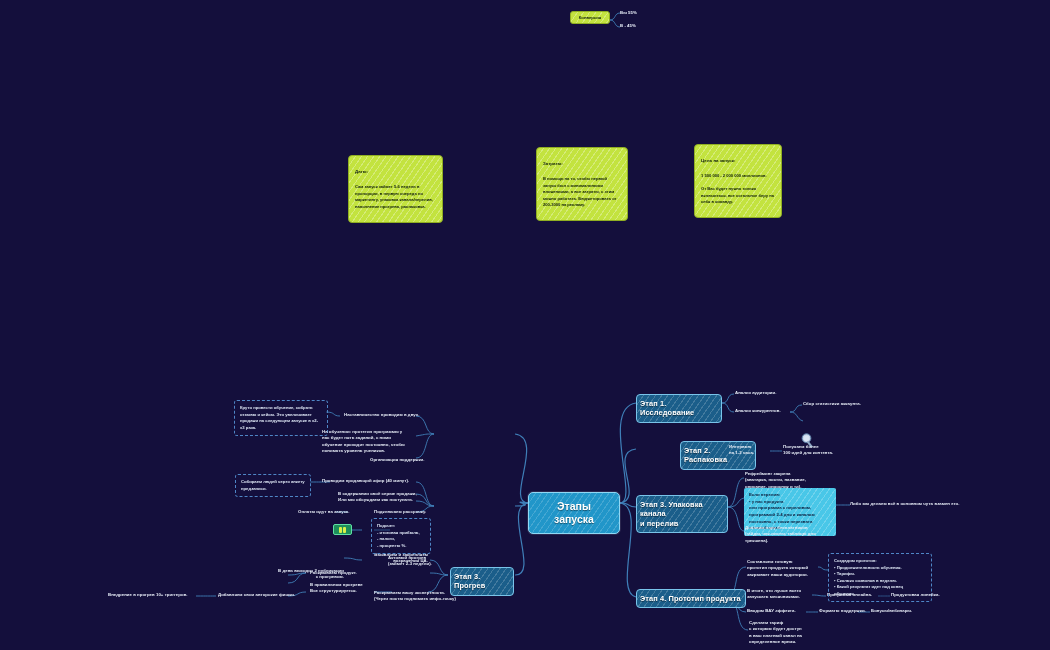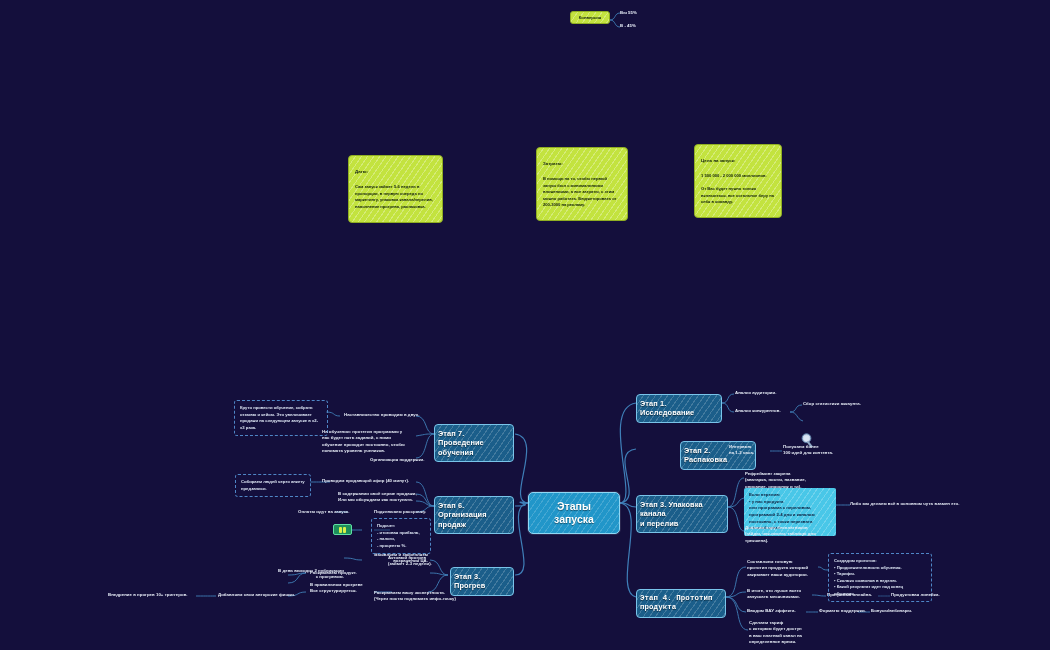--- a/index.html
+++ b/index.html
@@ -263,21 +263,21 @@
 • у нас продукта
 или программа с переливом,
 программой 2-4 дня и каналом
 постоянно, с точки перехвата
 в новый канал.</div>
   <div class="node leaf" style="left:850px; top:501px;">Либо мы делаем всё в основном чуть взамен его.</div>
   <div class="node leaf" style="left:745px; top:525px;">Добавим пару бесплатников
 (гайды, чек-листы, таблицы для
 трекшена).</div>
 
-  <div class="node stage" style="left:636px; top:589px; width:90px;font-family:Liberation Mono, monospace;">Этап 4. Прототип продукта</div>
+  <div class="node stage" style="left:636px; top:589px; width:110px;">Этап 4. Прототип продукта</div>
   <div class="node leaf" style="left:747px; top:559px;">Составляем готовую
 прототип продукта который
 закрывает ваши аудитории.</div>
   <div class="node dashed" style="left:828px; top:553px; width:104px;">Создадим прототип:
 • Продолжительность обучения.
 • Тарифы.
 • Сколько созвонов в неделю.
 • Какой результат идет под конец
 обучения.</div>
   <div class="node leaf" style="left:747px; top:588px;">В итоге, что лучше всего
@@ -300,39 +300,35 @@
   <div class="node leaf" style="left:388px; top:555px;">Актовый прогрев
 (займет 2-3 недели).</div>
   <div class="node leaf" style="left:310px; top:570px;">Раскрываем продукт.</div>
   <div class="node leaf" style="left:310px; top:582px;">В правильном прогреве
 Все структурируется.</div>
   <div class="node leaf" style="left:218px; top:592px;">Добавляем свои авторские фишки.</div>
   <div class="node leaf" style="left:374px; top:590px;">Раскрываем вашу экспертность.
 (Через посты поднимать инфо-точку)</div>
   <div class="node leaf" style="left:108px; top:592px;">Внедрение в прогрев 10+ триггеров.</div>
 
-  <div class="node stage" style="left:434px; top:496px; width:80px;">Этап 6. Организация
-продаж</div>
   <div class="node dashed" style="left:235px; top:474px; width:76px;">Собираем людей через анкету
 предзаписи.</div>
   <div class="node leaf" style="left:322px; top:478px;">Проводим продающий эфир (40 минут).</div>
   <div class="node leaf" style="left:338px; top:491px;">В содержании своё серые продажи,
 Или мы обсуждаем как поступать.</div>
   <div class="node leaf" style="left:298px; top:509px;">Оплаты идут на запуск.</div>
   <div class="node leaf" style="left:374px; top:509px;">Подключаем рассрочку.</div>
   <div class="node badge-money" style="left:333px; top:524px;">
     <i></i><i></i>
   </div>
   <div class="node dashed" style="left:371px; top:518px; width:60px;">Подсчет:
 - итоговая прибыль,
 - налоги,
 - проценты %.</div>
 
-  <div class="node stage" style="left:434px; top:424px; width:80px;">Этап 7. Проведение
-обучения</div>
   <div class="node dashed" style="left:234px; top:400px; width:94px;">Круто провести обучение, собрать
 отзывы и кейсы. Это увеличивает
 продажи на следующем запуске в х2-
 х3 раза.</div>
   <div class="node leaf" style="left:344px; top:412px;">Наставничество проводим в двух.</div>
   <div class="node leaf" style="left:322px; top:429px;">На обучении: протетип программы у
 нас будет пять заданий, с ними
 обучение проходит постоянно, чтобы
 понимать уровень учеников.</div>
   <div class="node leaf" style="left:370px; top:457px;">Организация поддержки.</div>

